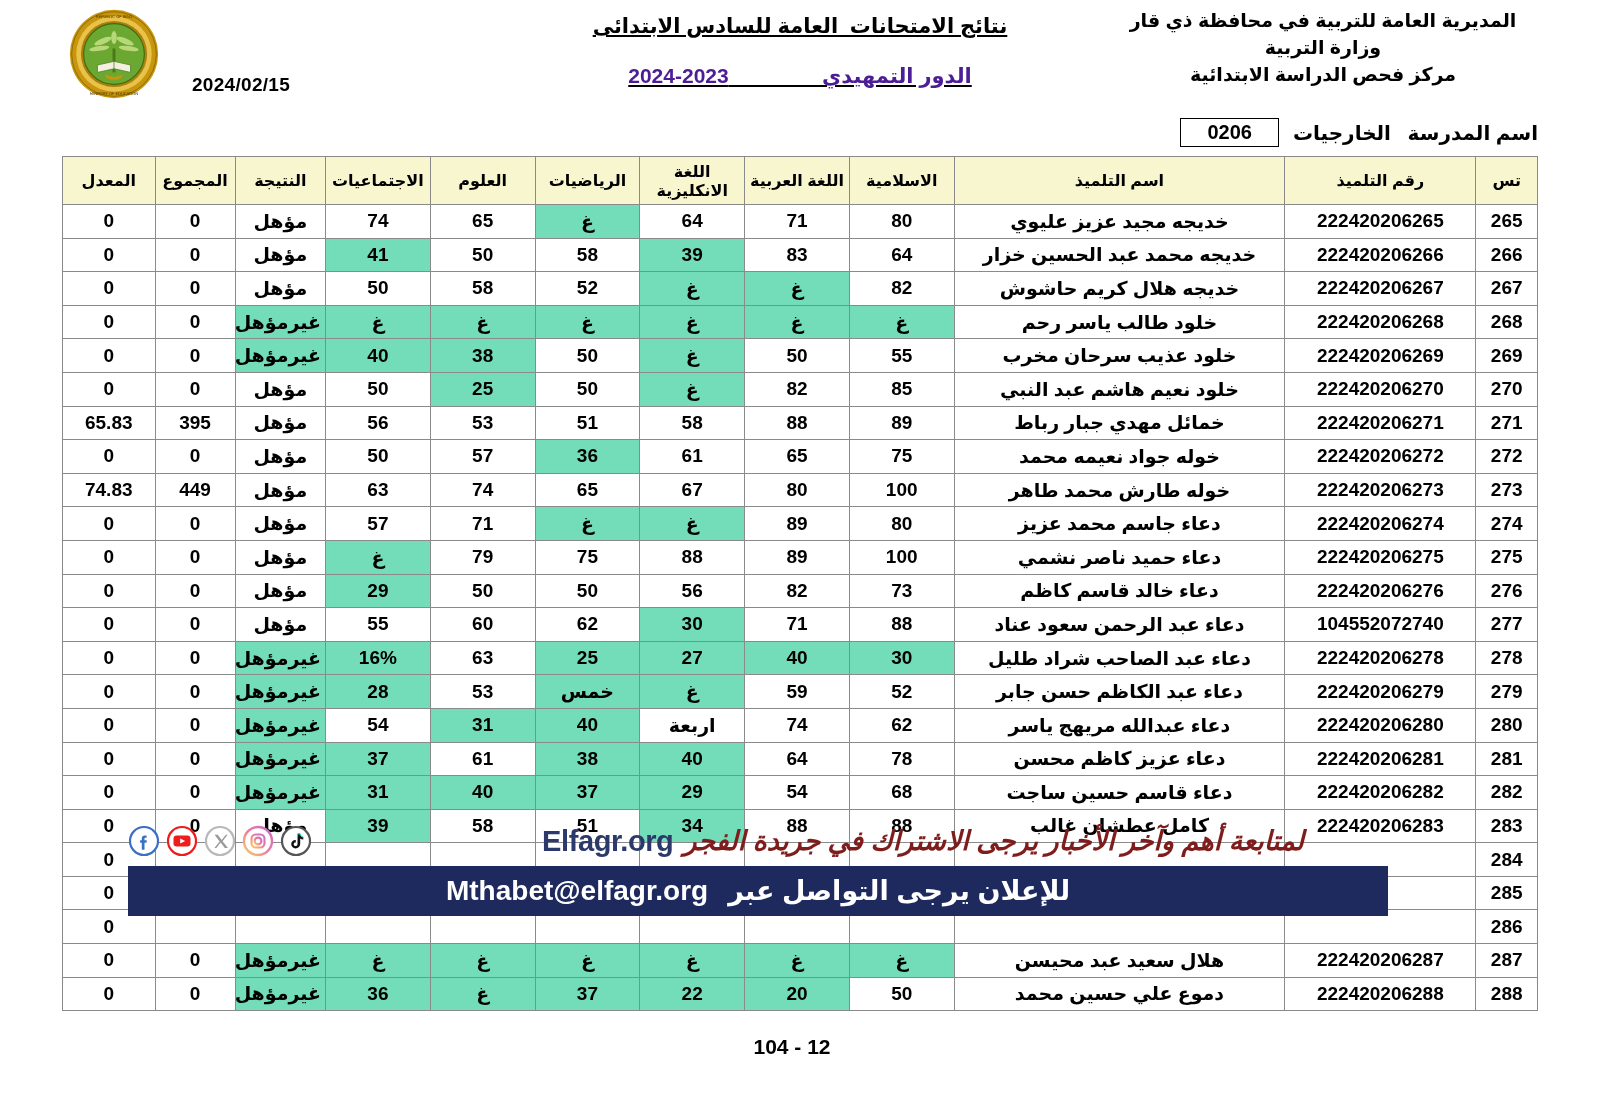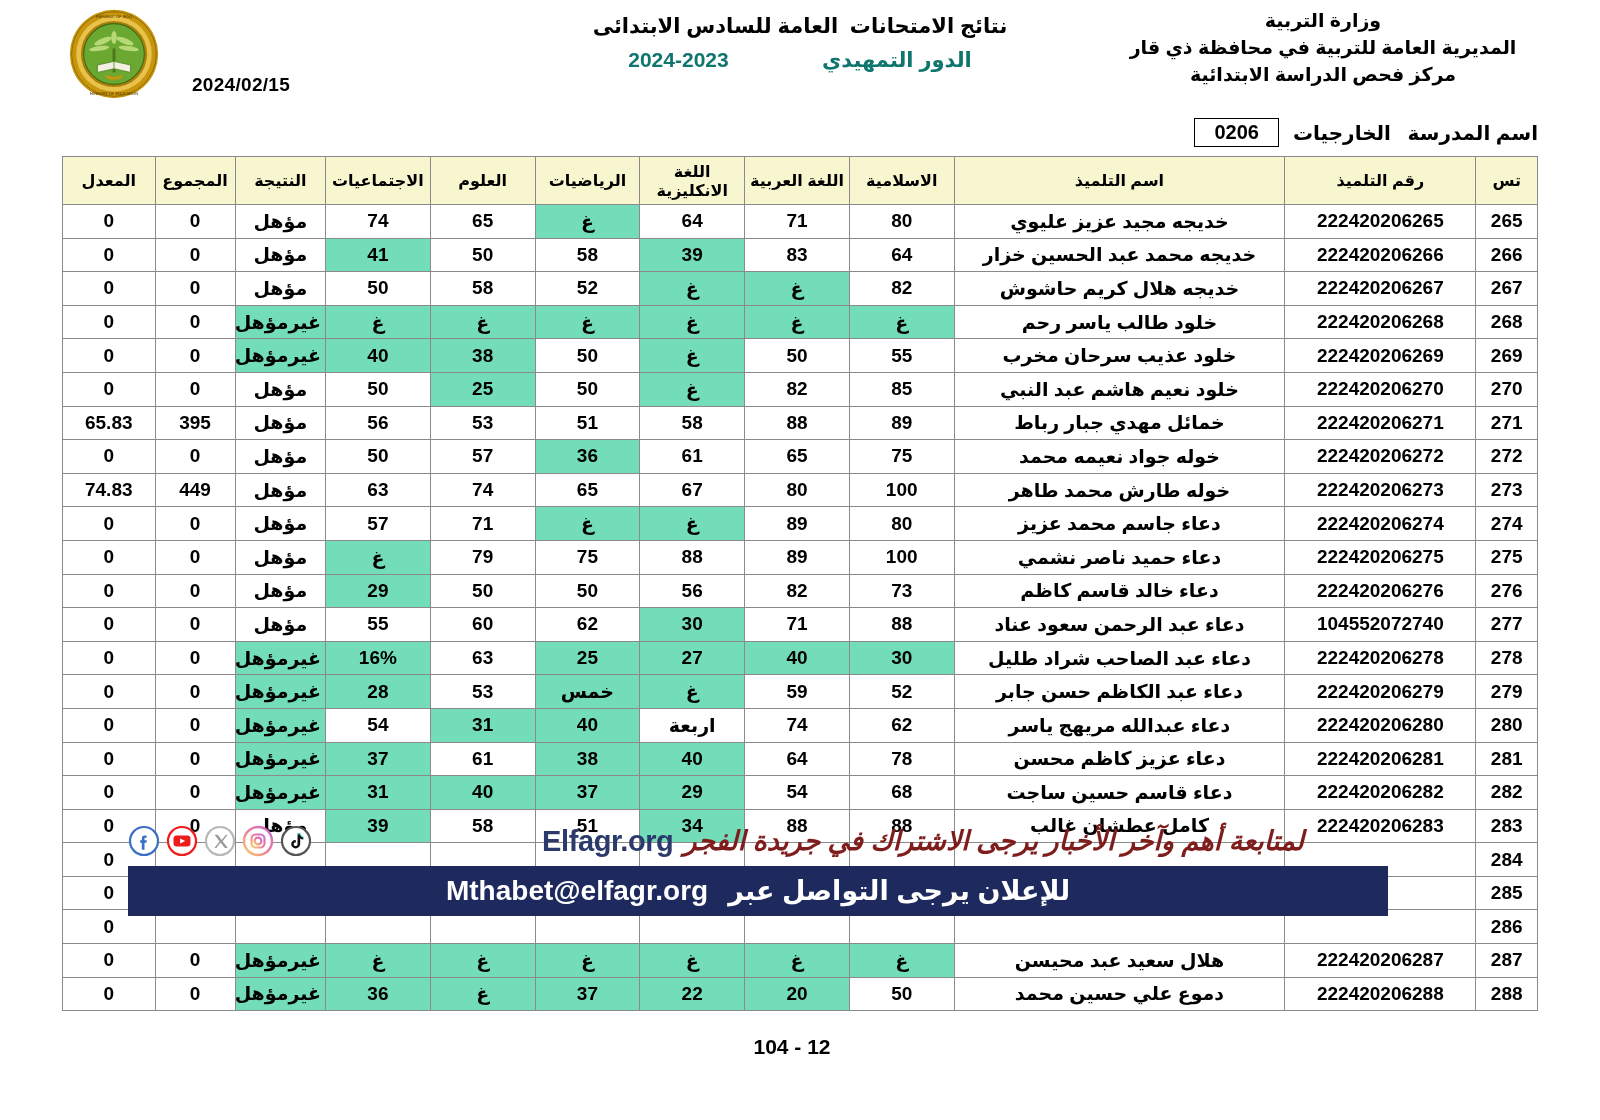--- a/index.html
+++ b/index.html
@@ -31,28 +31,29 @@
     position: absolute; left: 192px; top: 74px;
     font-size: 19px; font-weight: bold; color: #000;
     direction: ltr;
     letter-spacing: 0.3px;
   }
 
   .center-title {
     position: absolute; left: 0; right: 0; top: 14px;
     text-align: center;
     pointer-events: none;
+    text-decoration: underline;
   }
   .center-title .line1 {
     font-size: 21px; font-weight: bold; color: #000;
     white-space: pre;
   }
   .center-title .line2 {
-    font-size: 21px; font-weight: bold; color: #0f766e;
-    margin-top: 10px;
+    font-size: 21px; font-weight: bold; color: #4c1d95;
+    margin-top: 26px;
     white-space: pre;
   }
 
   .right-head {
     position: absolute; right: 62px; top: 8px;
     text-align: center;
     width: 430px;
     line-height: 1.42;
   }
   .right-head div {
@@ -60,21 +61,21 @@
     white-space: nowrap;
   }
 
   .school-line {
     position: absolute; right: 62px; top: 118px;
     display: flex; align-items: center; gap: 14px;
     direction: rtl;
   }
   .school-code {
     border: 1px solid #000;
-    padding: 2px 19px;
+    padding: 2px 26px;
     font-size: 20px; font-weight: bold; color: #000;
     direction: ltr;
     background: #fff;
   }
   .school-name {
     font-size: 20px; font-weight: bold; color: #000;
     white-space: pre;
   }
 
   
@@ -235,22 +236,22 @@
     </div>
 
     <div class="doc-date">2024/02/15</div>
 
     <div class="center-title">
       <div class="line1">نتائج الامتحانات  العامة للسادس الابتدائى</div>
       <div class="line2">الدور التمهيدي                2023-2024</div>
     </div>
 
     <div class="right-head">
+      <div>المديرية العامة للتربية في محافظة ذي قار</div>
       <div>وزارة التربية</div>
-      <div>المديرية العامة للتربية في محافظة ذي قار</div>
       <div>مركز فحص الدراسة الابتدائية</div>
     </div>
   </div>
 
   <div class="school-line">
     <span class="school-name">اسم المدرسة   الخارجيات</span>
     <span class="school-code">0206</span>
   </div>
 
   <div class="table-wrap">

